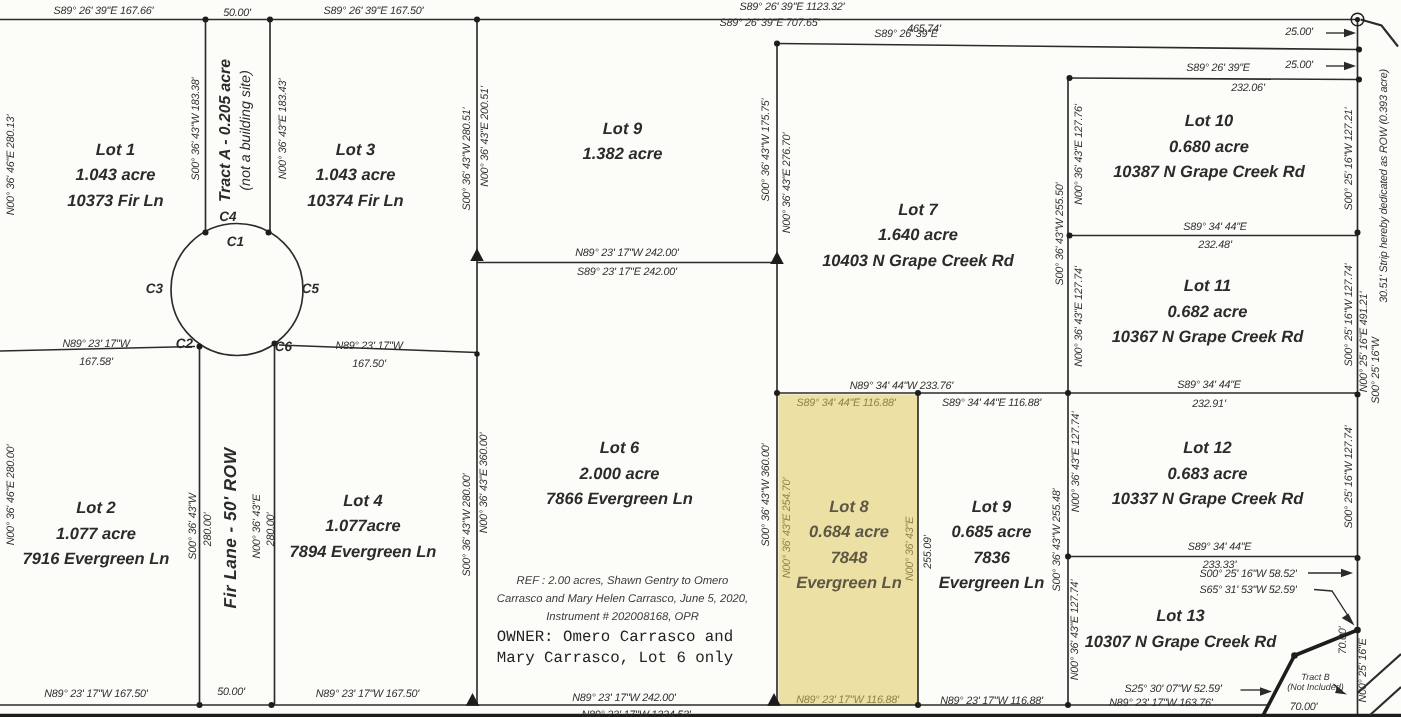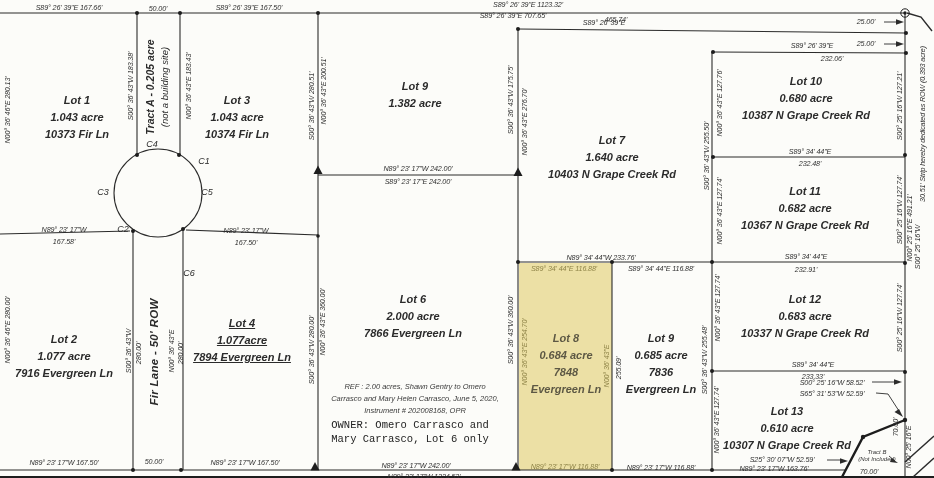--- a/index.html
+++ b/index.html
@@ -10,21 +10,21 @@
   svg.linework{position:absolute;inset:0;pointer-events:none;}
   .hl-region{position:absolute;left:519px;top:263px;width:93px;height:207px;
              background:var(--hl,#eadd9d);opacity:.92;}
   .lot{position:absolute;transform:translateX(-50%);text-align:center;white-space:nowrap;
        font-style:italic;font-weight:bold;font-size:11px;line-height:17px;color:#2b2b2b;}
   .lot.hl{color:var(--hlink,#5d5844);}
   .b{position:absolute;transform:translate(-50%,-50%);white-space:nowrap;
      font-style:italic;font-size:7.2px;letter-spacing:-0.15px;color:#303030;}
   .b.r{transform:translate(-50%,-50%) rotate(-90deg);}
   .b.ol{color:var(--hllab,#8f8448);}
-  .curve{position:absolute;transform:translate(-50%,-50%);font-weight:normal;font-style:italic;
+  .curve{position:absolute;transform:translate(-50%,-50%);font-weight:bold;font-style:italic;
          font-size:9px;color:#2b2b2b;}
   .vtext{position:absolute;transform:translate(-50%,-50%) rotate(-90deg);white-space:nowrap;}
   .tract-a-1{font-weight:bold;font-style:italic;font-size:10.5px;}
   .tract-a-2{font-style:italic;font-size:9.5px;}
   .fir-lane{font-weight:bold;font-style:italic;font-size:11.5px;letter-spacing:.3px;}
   .note{position:absolute;transform:translateX(-50%);text-align:center;white-space:nowrap;}
   .note-ref{font-style:italic;font-size:7.5px;line-height:12px;color:#3a3a3a;}
   .note-owner{font-size:10.5px;line-height:13.5px;color:#222;font-family:Liberation Mono, monospace;}
   .tract-b{position:absolute;transform:translate(-50%,-50%);text-align:center;
            font-style:italic;font-size:6px;line-height:7px;color:#333;}
@@ -152,29 +152,28 @@
         <div>0.682 acre</div>
         <div>10367 N Grape Creek Rd</div>
       </div>
       <div class="lot" style="left: 805px; top: 291px;">
         <div>Lot 12</div>
         <div>0.683 acre</div>
         <div>10337 N Grape Creek Rd</div>
       </div>
       <div class="lot" style="left: 787px; top: 403px;">
         <div>Lot 13</div>
-        <div>0.610 acre</div>
         <div>10307 N Grape Creek Rd</div>
       </div>
       <div class="lot" style="left: 64px; top: 331px;">
         <div>Lot 2</div>
         <div>1.077 acre</div>
         <div>7916 Evergreen Ln</div>
       </div>
-      <div class="lot" style="left: 242px; top: 315px; text-decoration: underline;">
+      <div class="lot" style="left: 242px; top: 326px;">
         <div>Lot 4</div>
         <div>1.077acre</div>
         <div>7894 Evergreen Ln</div>
       </div>
       <div class="lot" style="left: 413px; top: 291px;">
         <div>Lot 6</div>
         <div>2.000 acre</div>
         <div>7866 Evergreen Ln</div>
       </div>
       <div class="lot hl" style="left: 566px; top: 330px;">
@@ -257,25 +256,25 @@
       <div class="b r ol" style="left: 606px; top: 366px;">N00° 36' 43"E</div>
       <div class="b r" style="left: 618px; top: 368px;">255.09'</div>
       <div class="b r" style="left: 717px; top: 308px;">N00° 36' 43"E  127.74'</div>
       <div class="b r" style="left: 704px; top: 360px;">S00° 36' 43"W  255.48'</div>
       <div class="b r" style="left: 716px; top: 420px;">N00° 36' 43"E  127.74'</div>
       <div class="b r" style="left: 895px; top: 427px;">70.00'</div>
       <div class="b r" style="left: 908px; top: 447px;">N00° 25' 16"E</div>
     </div>
   <div class="layer" id="curves-layer">
       <div class="curve" style="left: 152px; top: 144px;">C4</div>
-      <div class="curve" style="left: 157px; top: 161px; margin-left: 47px;">C1</div>
+      <div class="curve" style="left: 157px; top: 161px;">C1</div>
       <div class="curve" style="left: 103px; top: 192px;">C3</div>
       <div class="curve" style="left: 207px; top: 192px;">C5</div>
       <div class="curve" style="left: 123px; top: 229px;">C2</div>
-      <div class="curve" style="left: 189px; top: 231px; margin-top: 42px;">C6</div>
+      <div class="curve" style="left: 189px; top: 231px;">C6</div>
     </div>
 
   <div class="vtext tract-a-1" style="left:150px;top:87px">Tract A - 0.205 acre</div>
   <div class="vtext tract-a-2" style="left:164px;top:87px">(not a building site)</div>
 
   <div class="vtext fir-lane" style="left:154px;top:352px">Fir Lane - 50' ROW</div>
 
   <div class="note note-ref" style="left:415px;top:381px">
     <div>REF : 2.00 acres, Shawn Gentry to Omero</div>
     <div>Carrasco and Mary Helen Carrasco, June 5, 2020,</div>

